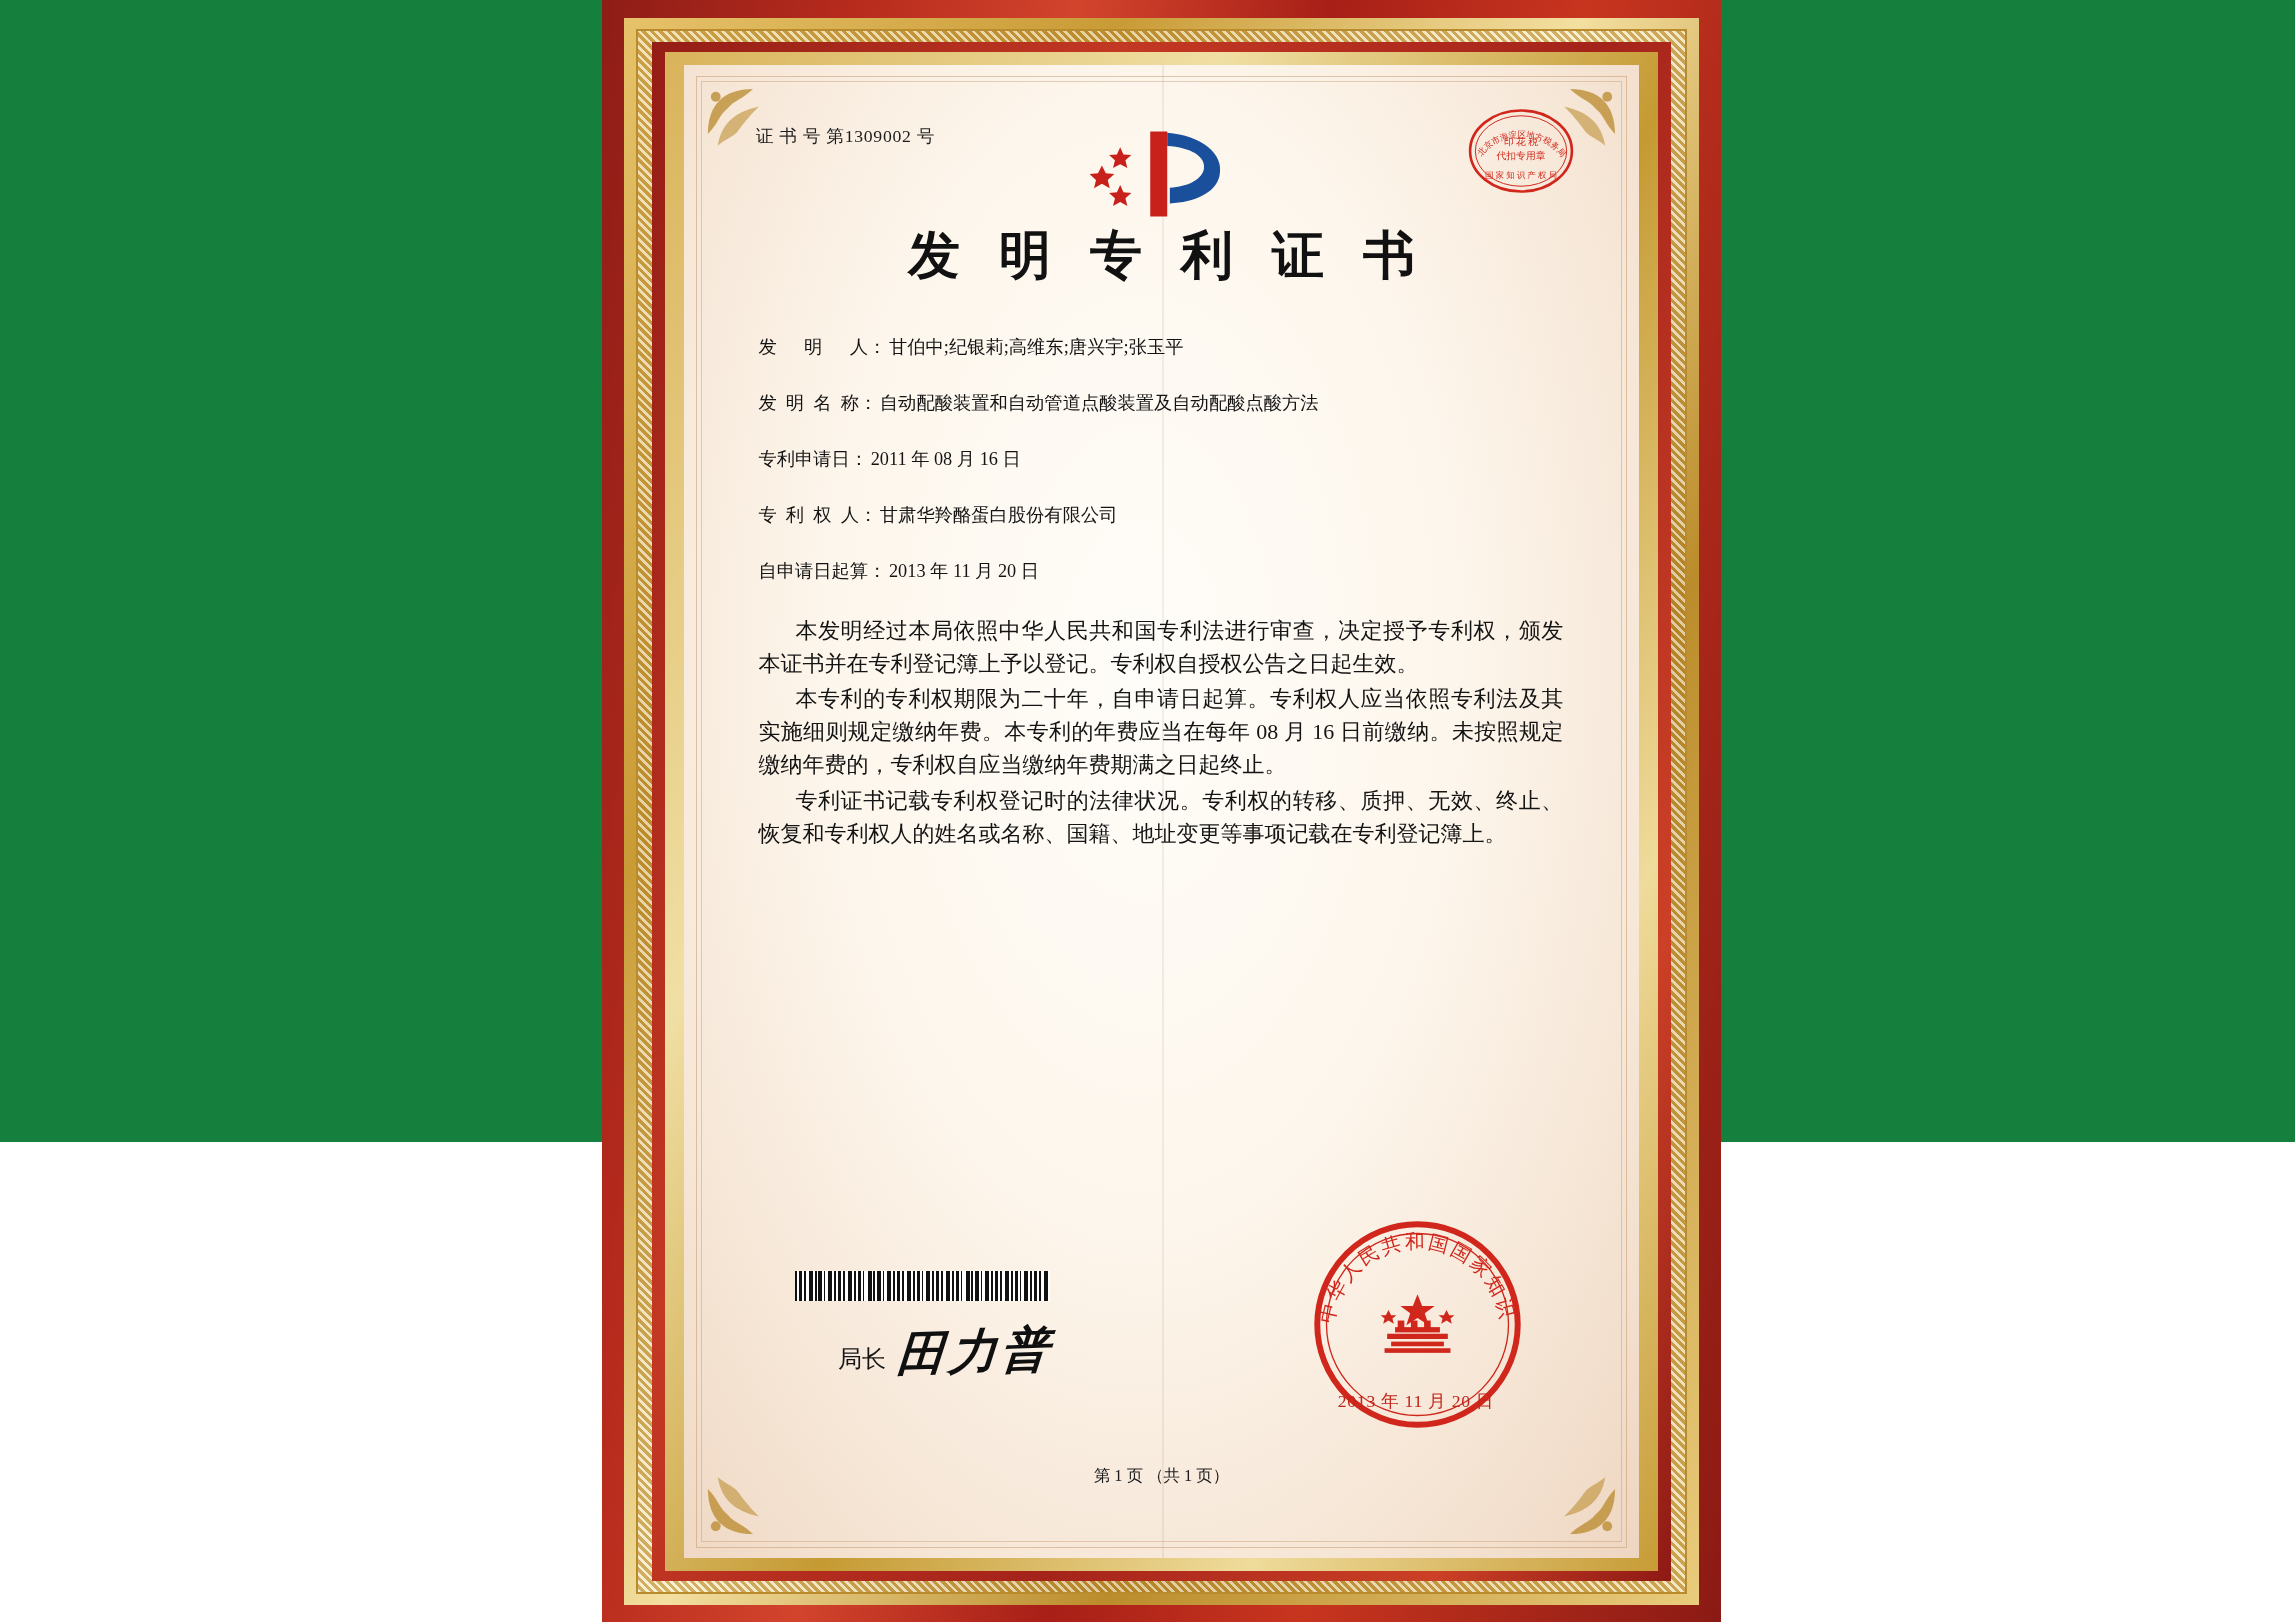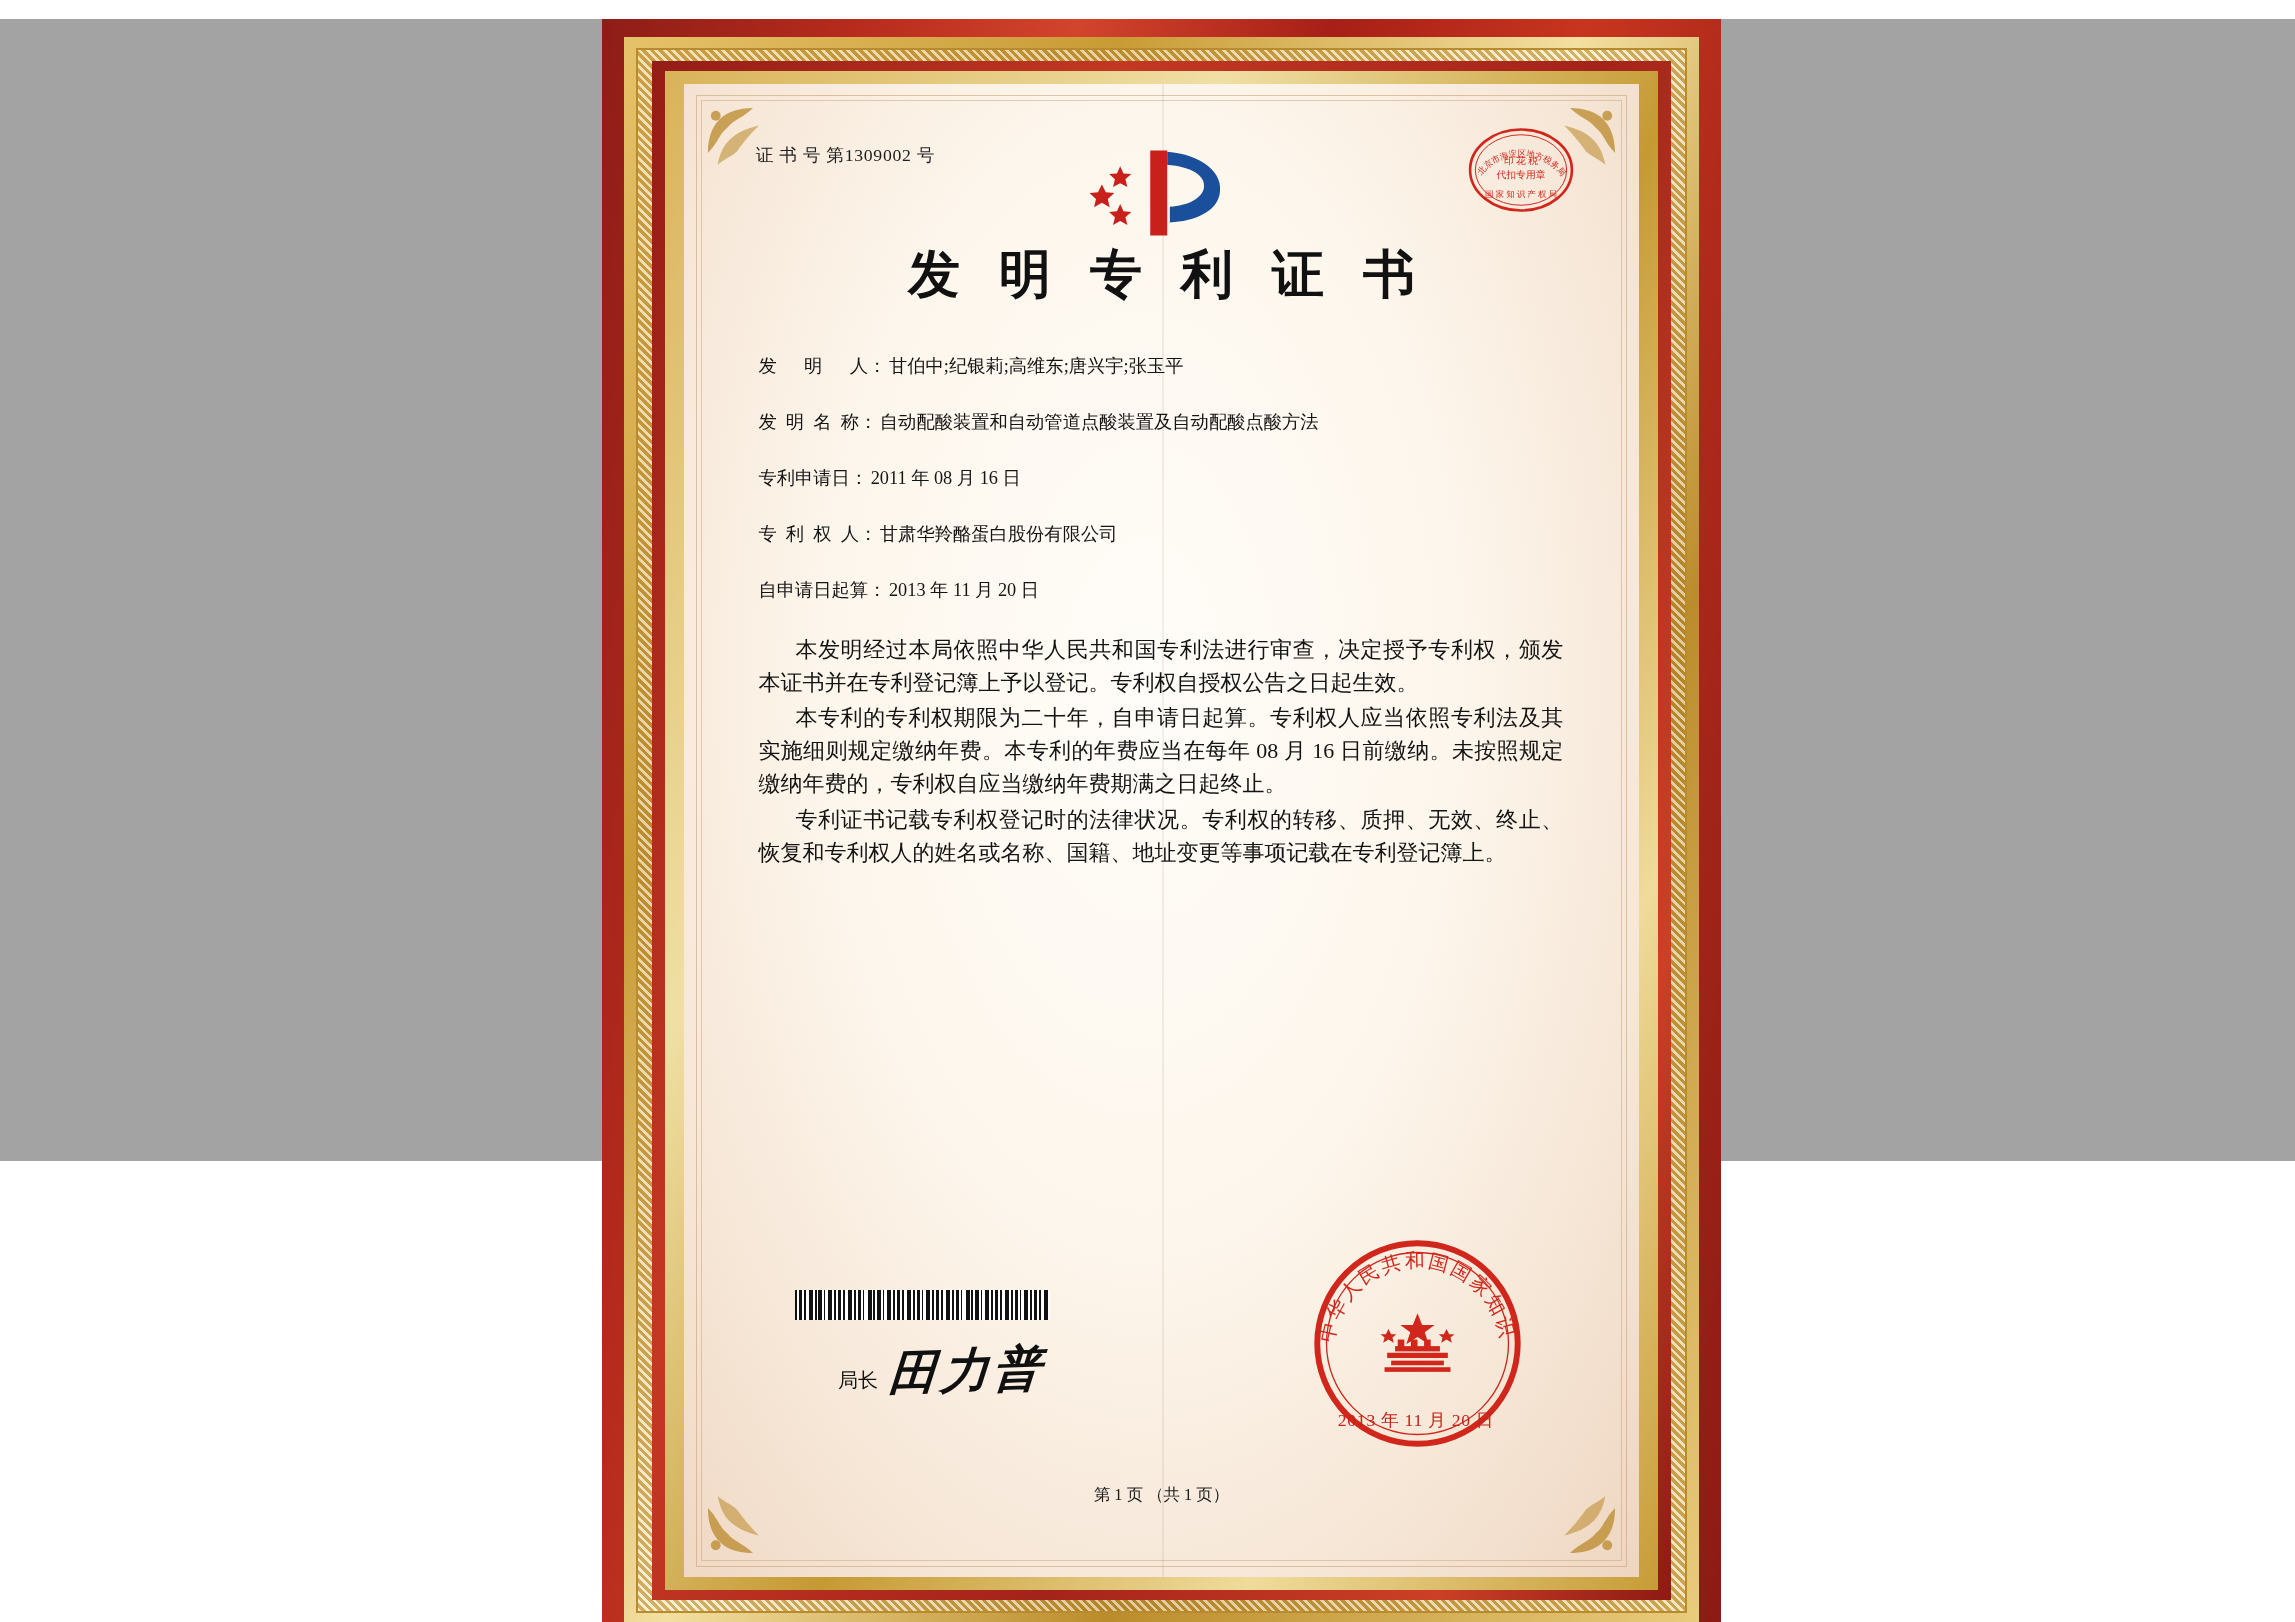--- a/index.html
+++ b/index.html
@@ -12,22 +12,21 @@
     height: 1623px;
     font-family: "Liberation Serif", serif;
     overflow: hidden;
   }
 
   
   .page {
     position: relative;
     width: 2295px;
     height: 1142px;
-    background: #a3a3a3;
-    margin-top: 19px;
+    background: #15803d;
   }
 
   
   .certificate {
     position: absolute;
     left: 602px;
     top: 0px;
     width: 1119px;
     height: 1623px;
     background: #fdfaf4;
@@ -222,21 +221,21 @@
 
   
   .sign-row {
     position: absolute;
     left: 154px;
     bottom: 174px;
     display: flex;
     align-items: flex-end;
   }
   .sign-label {
-    font-size: 20px;
+    font-size: 24px;
     color: #151515;
     margin-bottom: 9.2px;
   }
   .signature {
     margin-left: 10.5px;
     font-size: 48px;
     font-family: "Liberation Serif", serif;
     font-style: italic;
     font-weight: 700;
     color: #101010;

